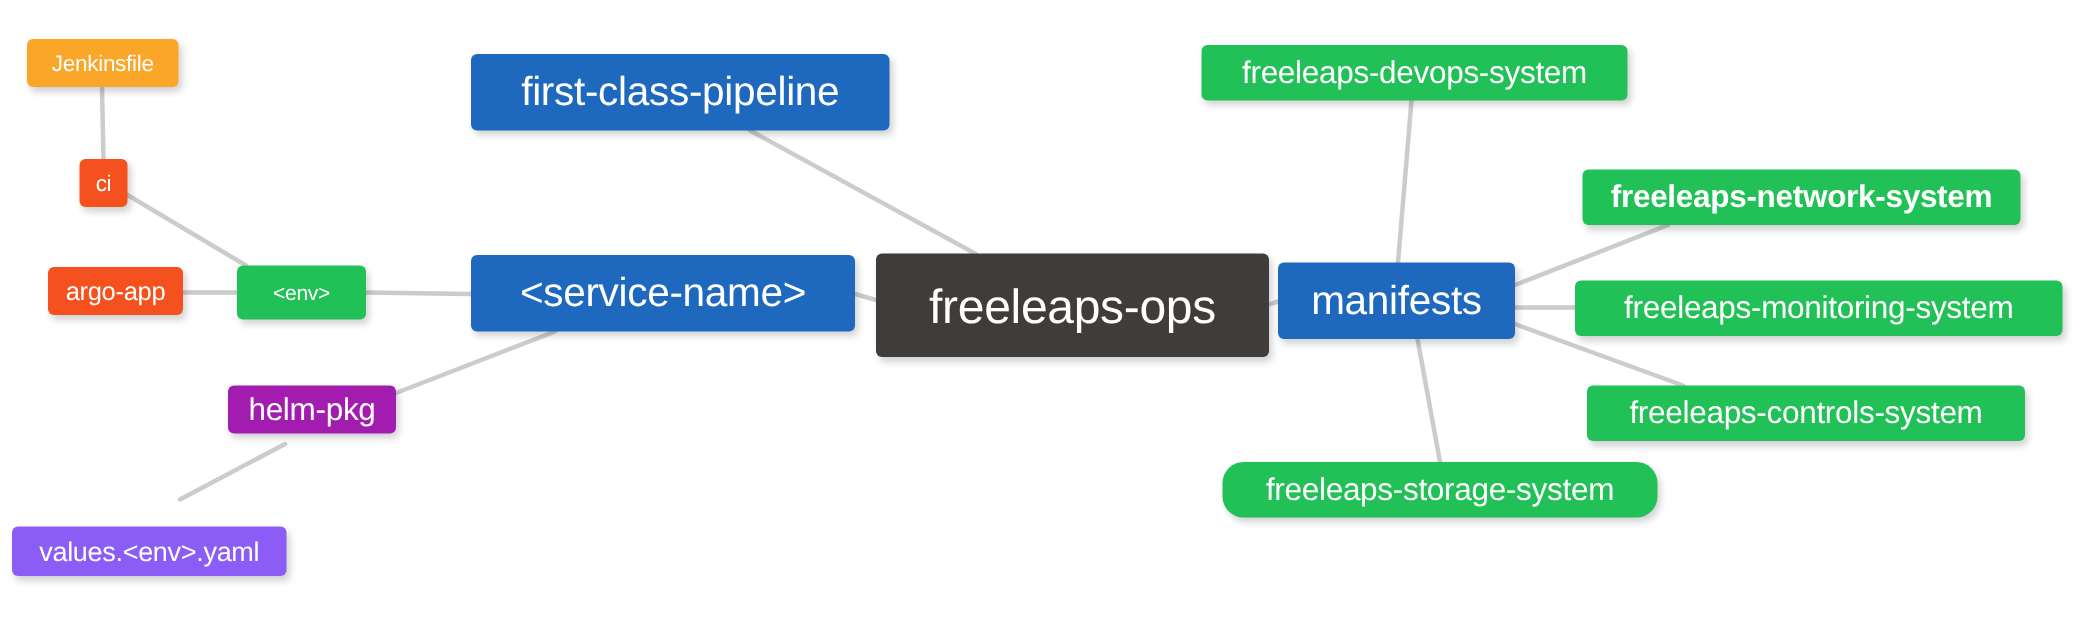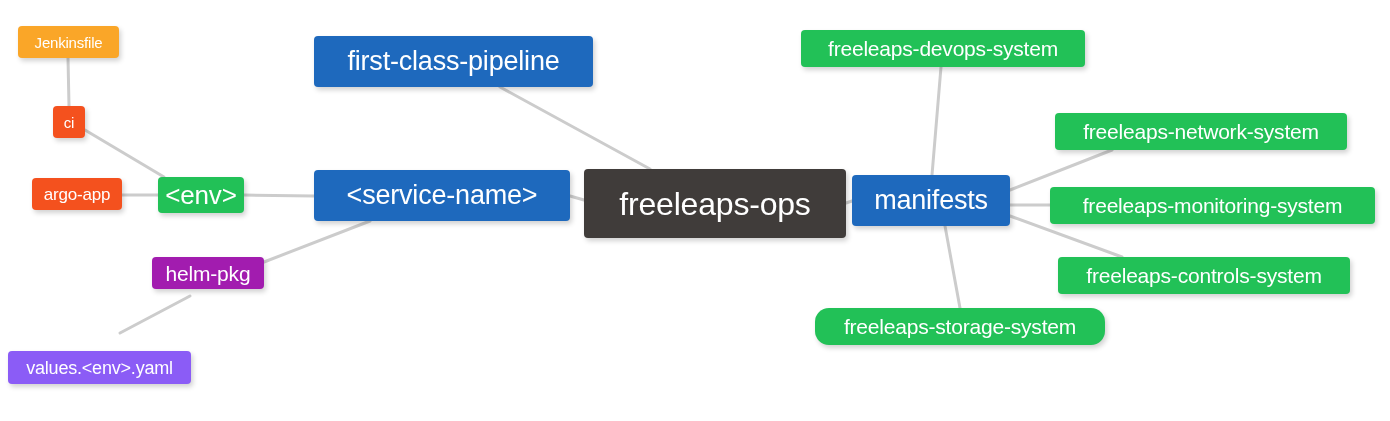--- a/index.html
+++ b/index.html
@@ -69,42 +69,42 @@
       </div>
       <div class="node" style="left: 314px; top: 170px; width: 256px; height: 51px; background: rgb(30, 105, 189); font-size: 27px;">
         <span class="node-label">&lt;service-name&gt;</span>
       </div>
       <div class="node" style="left: 314px; top: 36px; width: 279px; height: 51px; background: rgb(30, 105, 189); font-size: 27px;">
         <span class="node-label">first-class-pipeline</span>
       </div>
       <div class="node" style="left: 852px; top: 175px; width: 158px; height: 51px; background: rgb(30, 105, 189); font-size: 27px;">
         <span class="node-label">manifests</span>
       </div>
-      <div class="node" style="left: 158px; top: 177px; width: 86px; height: 36px; background: rgb(34, 193, 87); font-size: 26px;">
+      <div class="node" style="left: 158px; top: 177px; width: 86px; height: 36px; background: rgb(34, 193, 87); font-size: 14px;">
         <span class="node-label">&lt;env&gt;</span>
       </div>
       <div class="node" style="left: 152px; top: 257px; width: 112px; height: 32px; background: #a21caf; font-size: 21px;">
         <span class="node-label">helm-pkg</span>
       </div>
       <div class="node" style="left: 18px; top: 26px; width: 101px; height: 32px; background: rgb(250, 166, 40); font-size: 15px;">
         <span class="node-label">Jenkinsfile</span>
       </div>
       <div class="node" style="left: 53px; top: 106px; width: 32px; height: 32px; background: rgb(244, 81, 30); font-size: 15px; align-items: center;">
         <span class="node-label">ci</span>
       </div>
       <div class="node" style="left: 32px; top: 178px; width: 90px; height: 32px; background: rgb(244, 81, 30); font-size: 17px;">
         <span class="node-label">argo-app</span>
       </div>
       <div class="node" style="left: 8px; top: 351px; width: 183px; height: 33px; background: #8b5cf6; font-size: 18px;">
         <span class="node-label">values.&lt;env&gt;.yaml</span>
       </div>
       <div class="node" style="left: 801px; top: 30px; width: 284px; height: 37px; background: rgb(34, 193, 87); font-size: 21px;">
         <span class="node-label">freeleaps-devops-system</span>
       </div>
-      <div class="node" style="left: 1055px; top: 113px; width: 292px; height: 37px; background: rgb(34, 193, 87); font-size: 21px;">
+      <div class="node" style="left: 1055px; top: 113px; width: 292px; height: 37px; background: rgb(34, 193, 87); font-size: 21px; font-weight: bold;">
         <span class="node-label">freeleaps-network-system</span>
       </div>
       <div class="node" style="left: 1050px; top: 187px; width: 325px; height: 37px; background: rgb(34, 193, 87); font-size: 21px;">
         <span class="node-label">freeleaps-monitoring-system</span>
       </div>
       <div class="node" style="left: 1058px; top: 257px; width: 292px; height: 37px; background: rgb(34, 193, 87); font-size: 21px;">
         <span class="node-label">freeleaps-controls-system</span>
       </div>
       <div class="node" style="left: 815px; top: 308px; width: 290px; height: 37px; background: rgb(34, 193, 87); font-size: 21px; border-radius: 14px;">
         <span class="node-label">freeleaps-storage-system</span>

